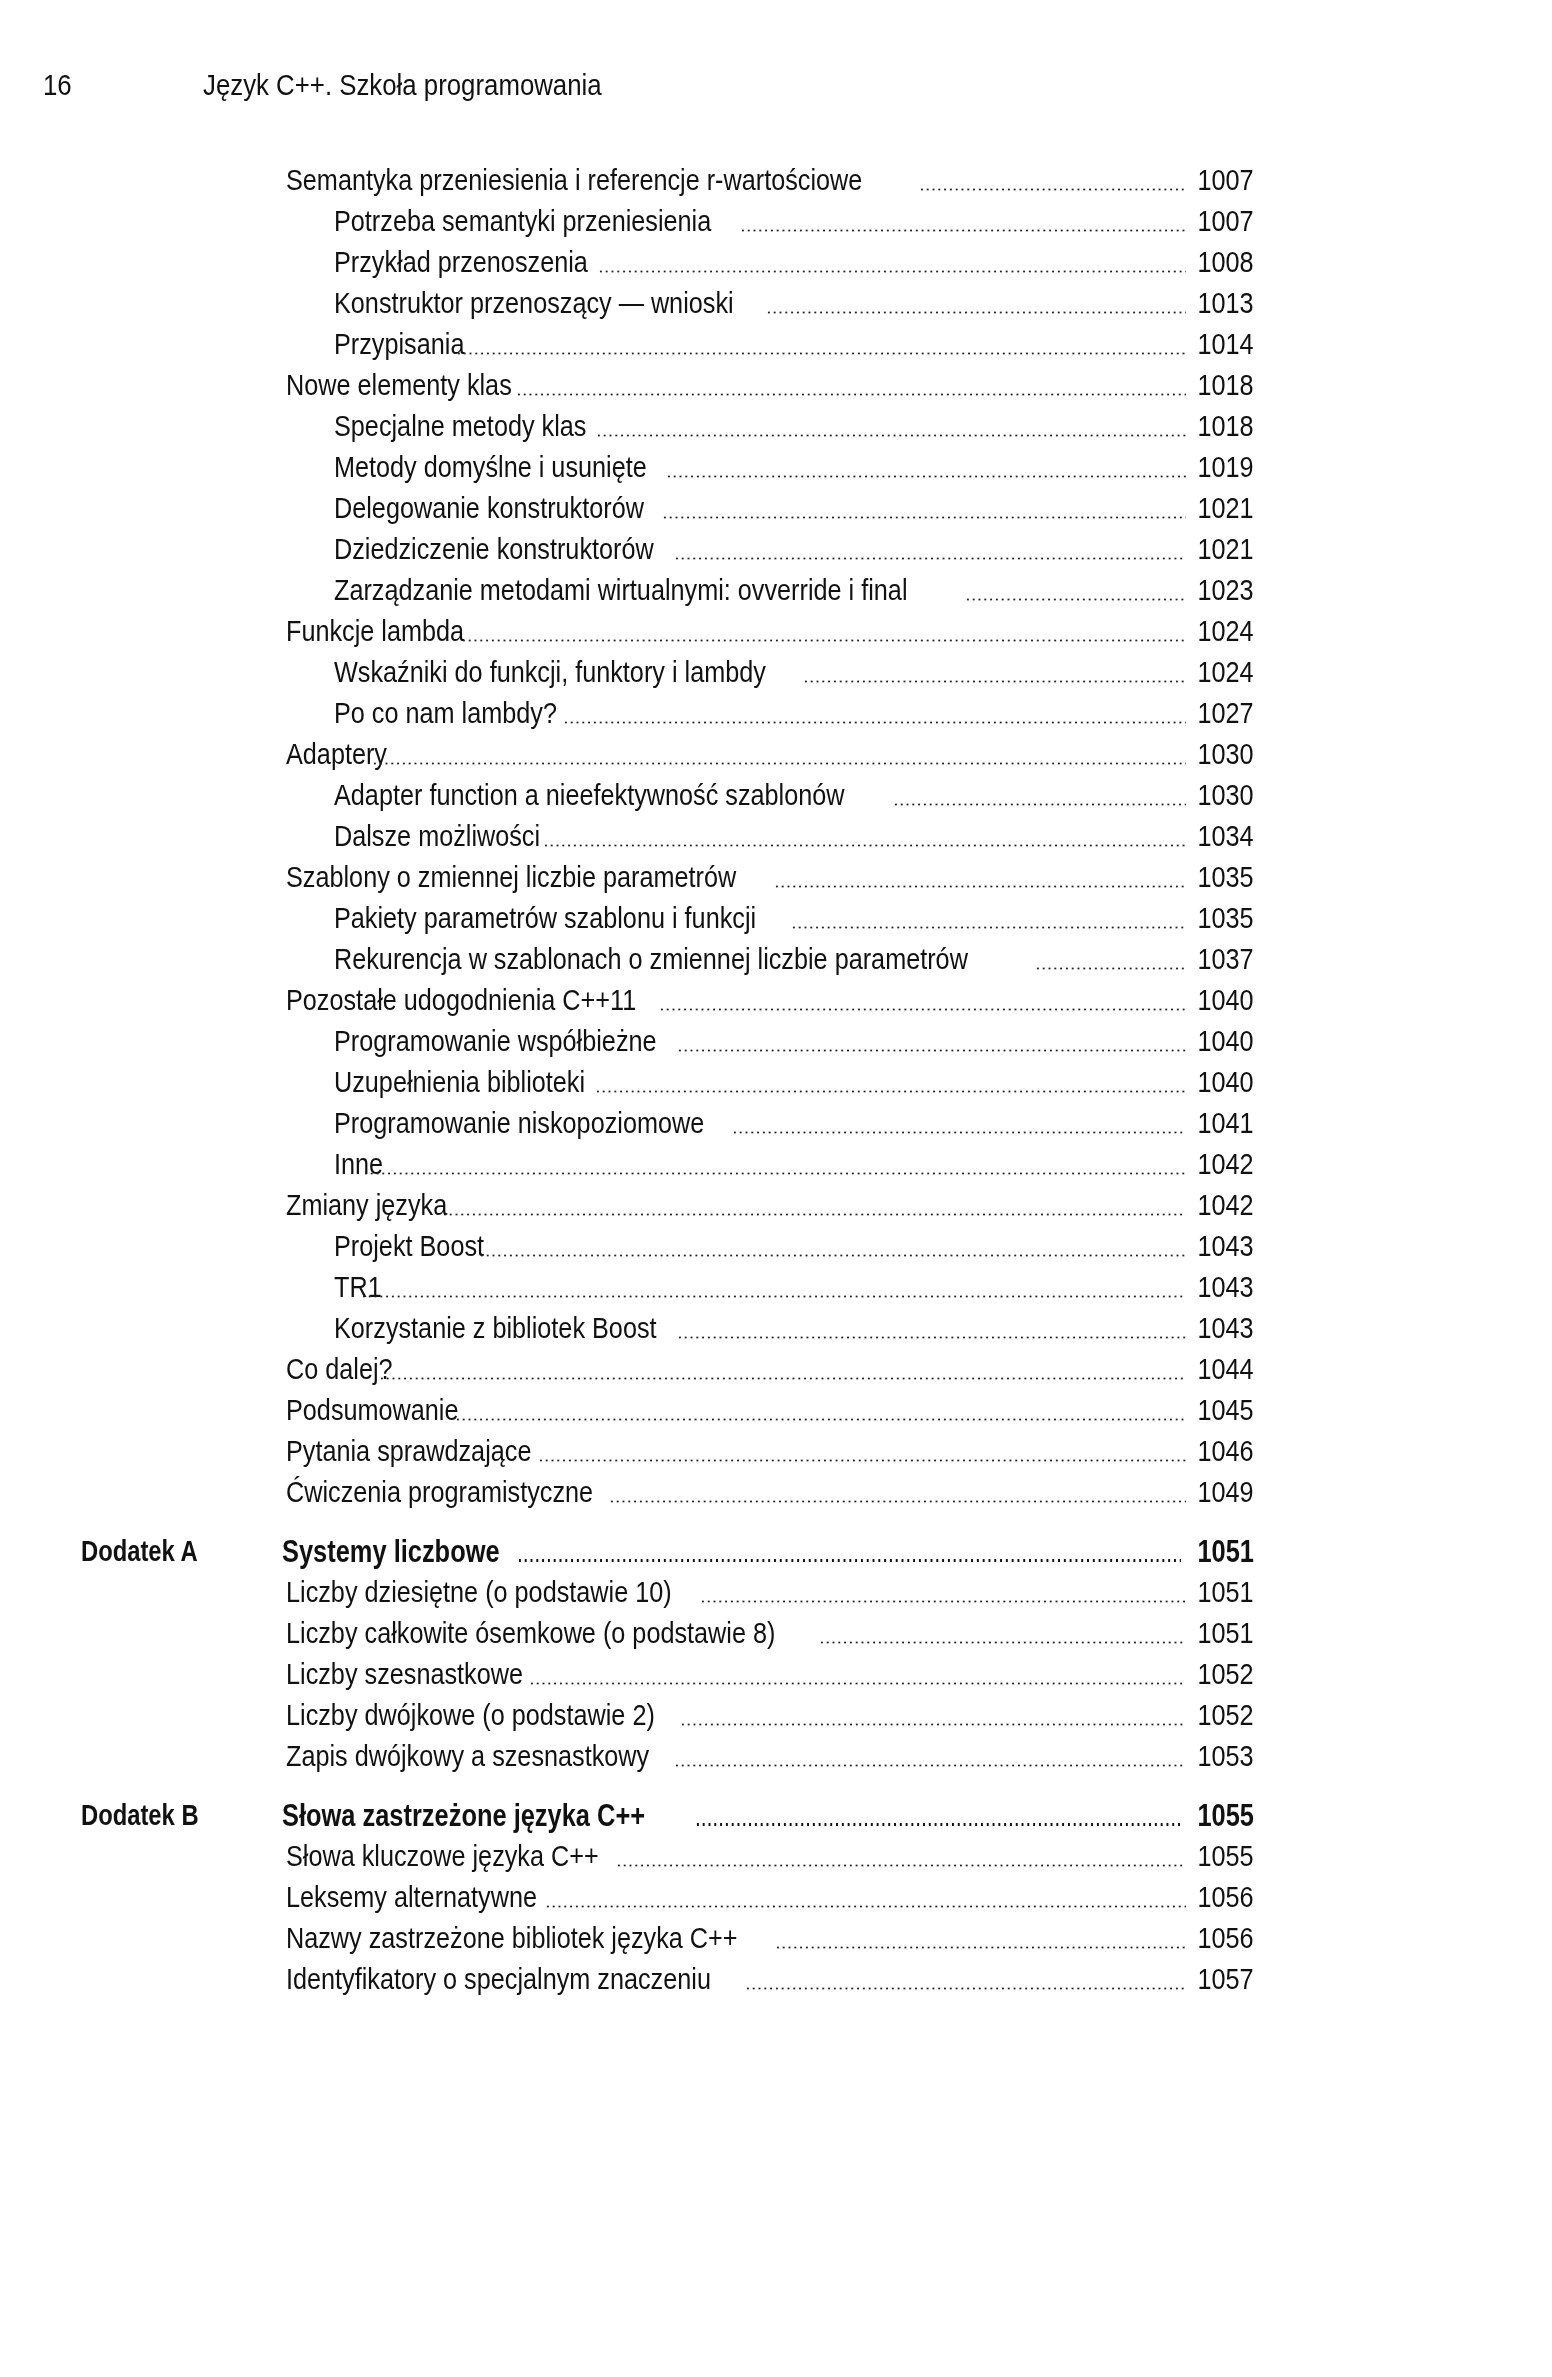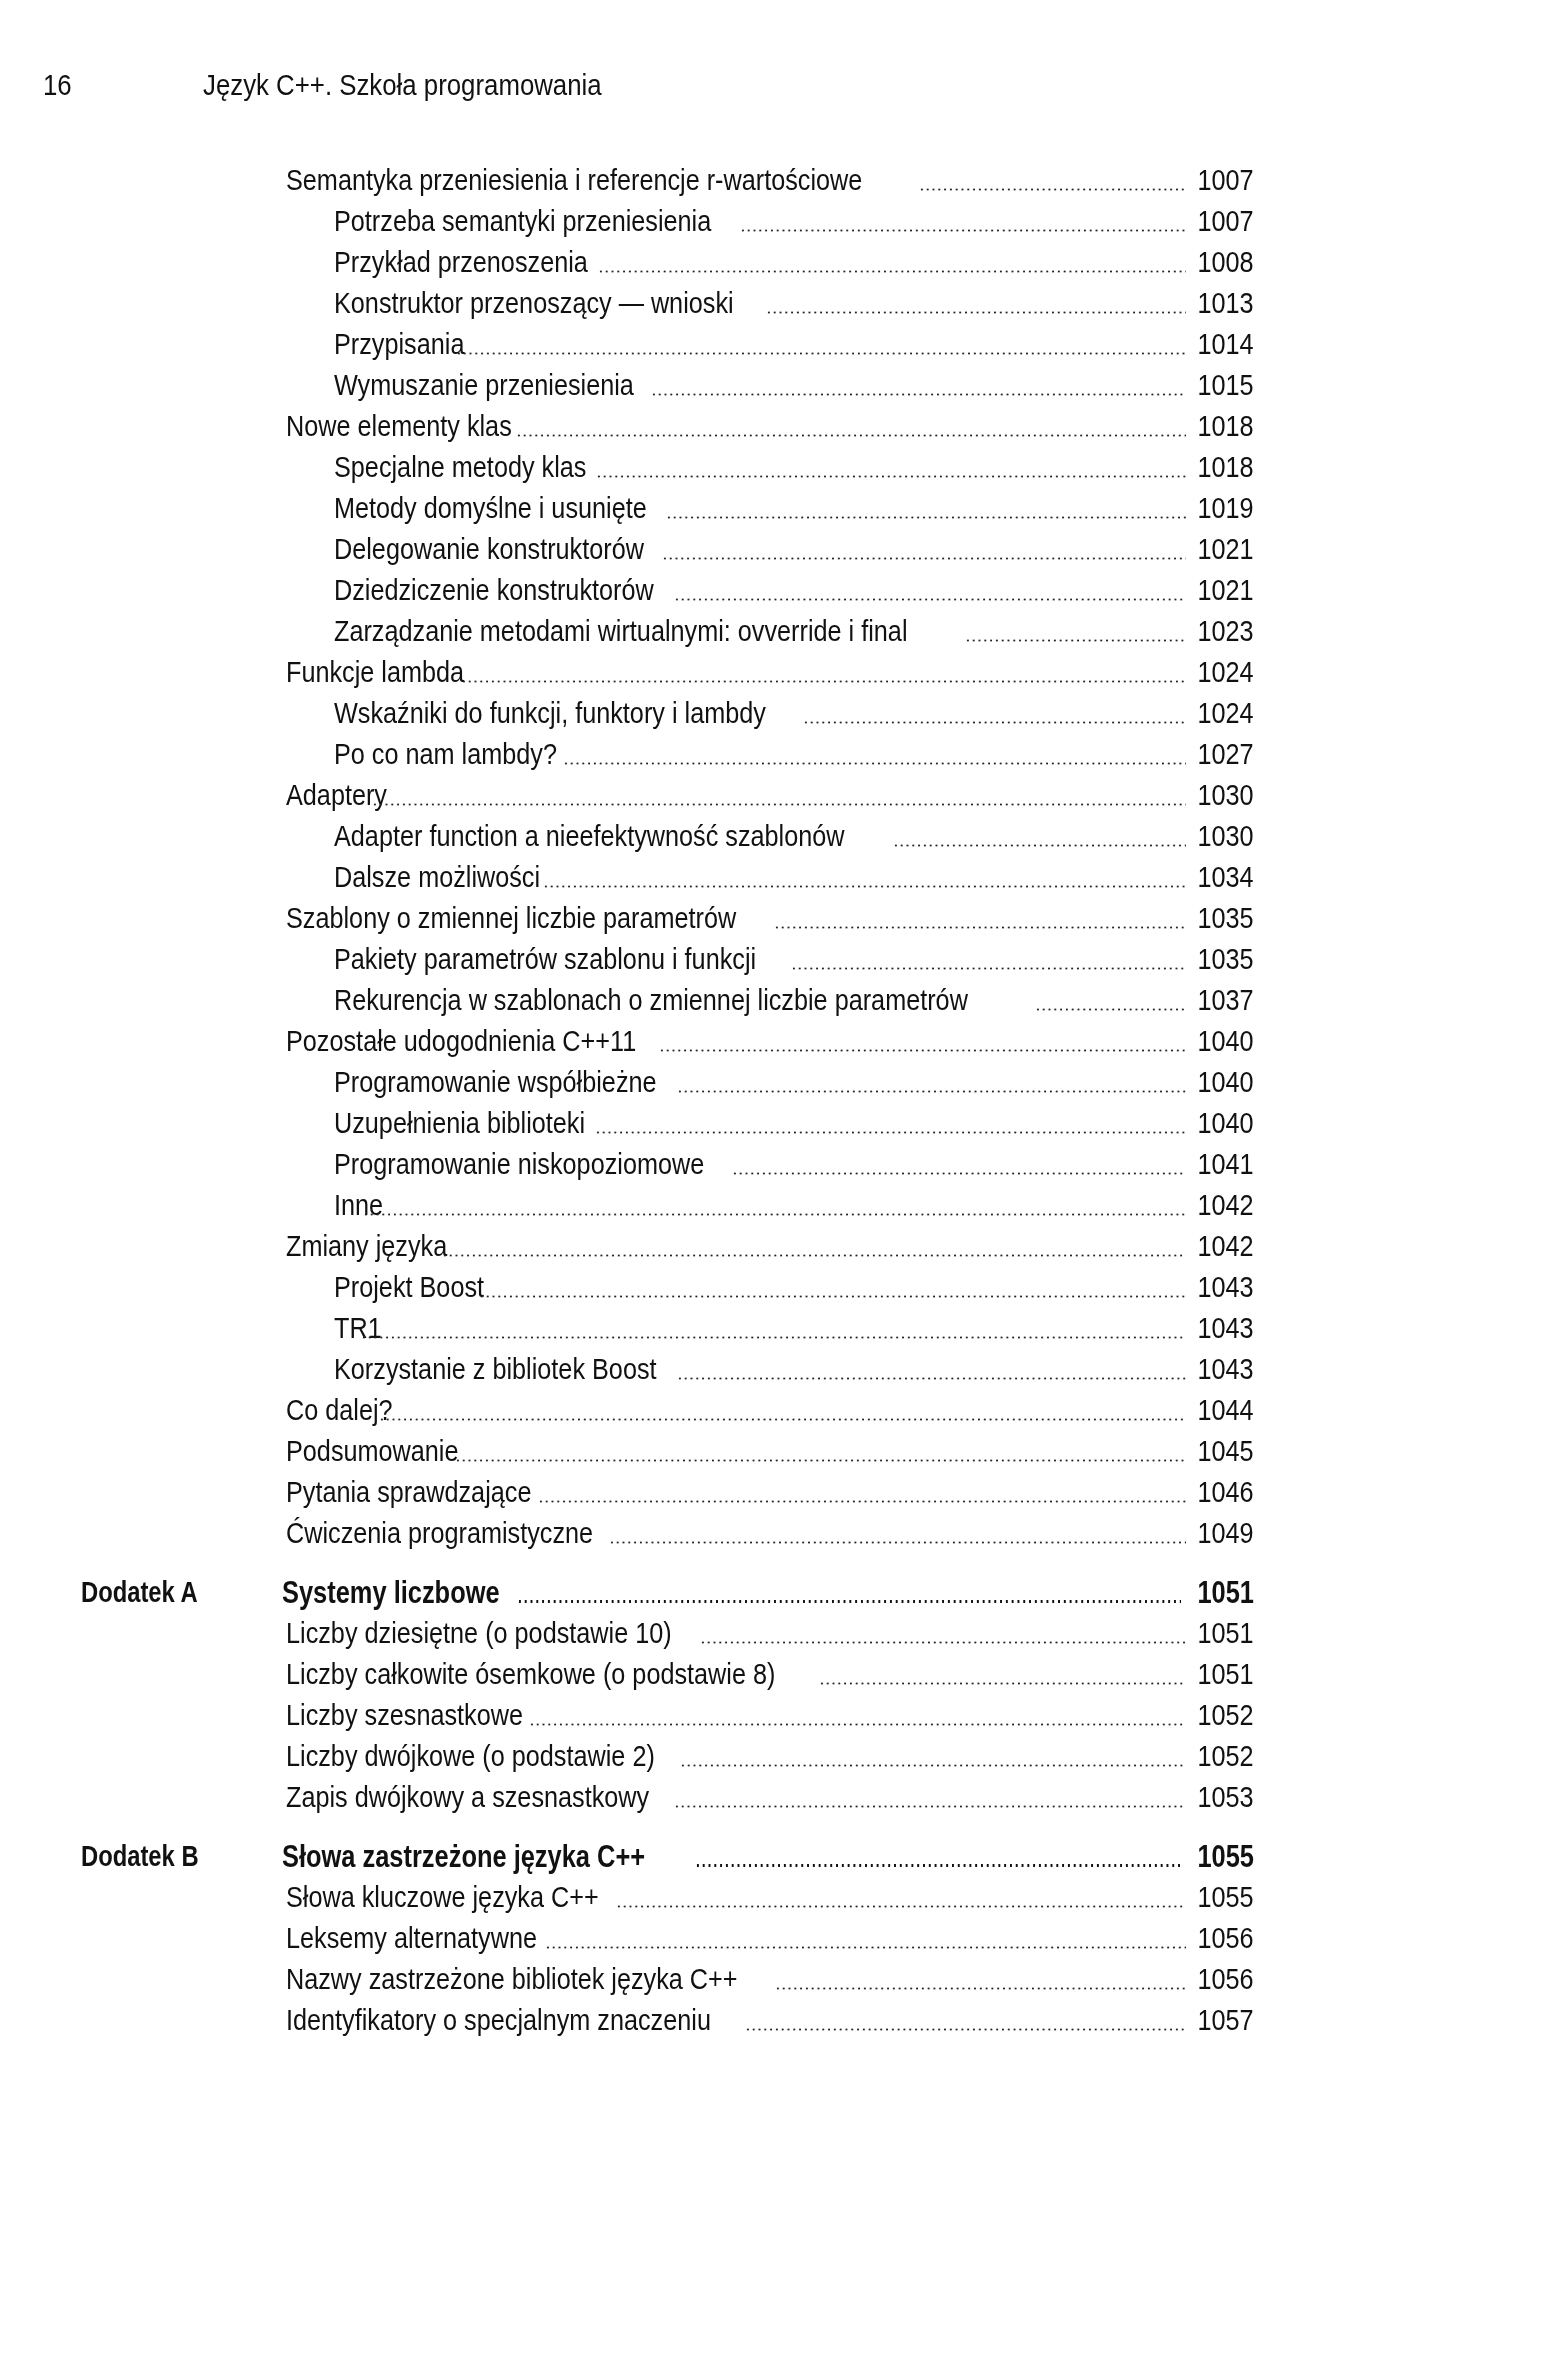--- a/index.html
+++ b/index.html
@@ -71,27 +71,20 @@
         <span class="pg">1013</span>
       </div>
     </div>
   <div class="row lvl2">
       <div class="entry">
         <span class="txt">Przypisania</span>
         <span class="dots"></span>
         <span class="pg">1014</span>
       </div>
     </div>
-  <div class="row lvl2">
-      <div class="entry">
-        <span class="txt">Wymuszanie przeniesienia</span>
-        <span class="dots"></span>
-        <span class="pg">1015</span>
-      </div>
-    </div>
   <div class="row lvl1">
       <div class="entry">
         <span class="txt">Nowe elementy klas</span>
         <span class="dots"></span>
         <span class="pg">1018</span>
       </div>
     </div>
   <div class="row lvl2">
       <div class="entry">
         <span class="txt">Specjalne metody klas</span>

